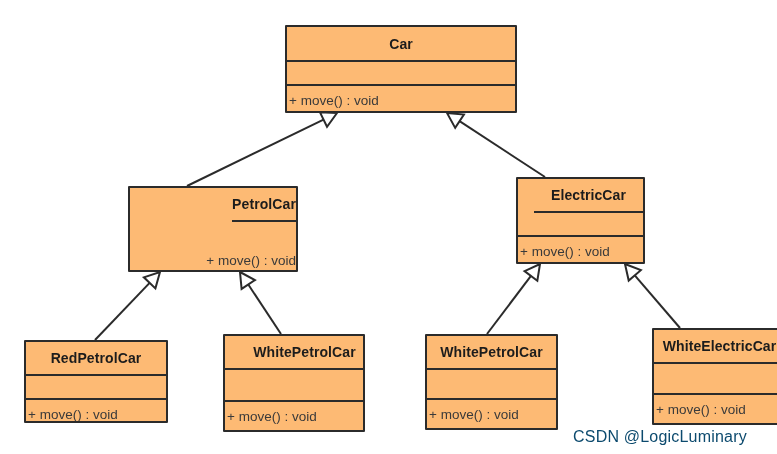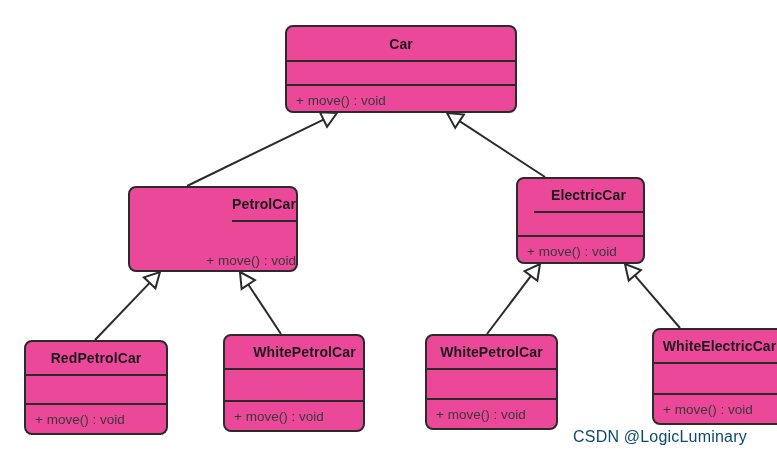--- a/index.html
+++ b/index.html
@@ -23,23 +23,23 @@
   #edge-layer {
     position: absolute;
     left: 0;
     top: 0;
     width: 777px;
     height: 454px;
   }
   .uml-class {
     position: absolute;
     box-sizing: border-box;
-    background: #ec4899;
+    background: #fdba74;
     border: 2px solid #2b2b2b;
-    border-radius: 8px;
+    border-radius: 1px;
     display: flex;
     flex-direction: column;
     overflow: hidden;
   }
   .uml-name-row {
     flex: 0 0 auto;
     display: flex;
     align-items: center;
     justify-content: center;
     border-bottom: 2px solid #2b2b2b;
@@ -50,21 +50,21 @@
   }
   .uml-attrs-row {
     flex: 1 1 auto;
     border-bottom: 2px solid #2b2b2b;
     min-height: 22px;
   }
   .uml-ops-row {
     flex: 0 0 auto;
     display: flex;
     align-items: center;
-    padding-left: 9px;
+    padding-left: 2px;
     color: #3a3a3a;
     font-size: 13.5px;
   }
   .watermark {
     position: absolute;
     color: #b6b6b6;
     font-size: 16px;
     white-space: nowrap;
     letter-spacing: 0.2px;
   }
@@ -116,21 +116,21 @@
       <div class="uml-class" style="left: 128px; top: 186px; width: 170px; height: 86px; align-items: flex-end;">
         <div class="uml-name-row" style="height: 32px;">PetrolCar</div>
         <div class="uml-attrs-row"></div>
         <div class="uml-ops-row" style="height: 28px;">+ move() : void</div>
       </div>
       <div class="uml-class" style="left: 516px; top: 177px; width: 129px; height: 87px;">
         <div class="uml-name-row" style="height: 32px; margin-left: 16px;">ElectricCar</div>
         <div class="uml-attrs-row"></div>
         <div class="uml-ops-row" style="height: 28px;">+ move() : void</div>
       </div>
-      <div class="uml-class" style="left: 24px; top: 340px; width: 144px; height: 95px;">
+      <div class="uml-class" style="left: 24px; top: 340px; width: 144px; height: 83px;">
         <div class="uml-name-row" style="height: 32px;">RedPetrolCar</div>
         <div class="uml-attrs-row"></div>
         <div class="uml-ops-row" style="height: 28px;">+ move() : void</div>
       </div>
       <div class="uml-class" style="left: 223px; top: 334px; width: 142px; height: 98px;">
         <div class="uml-name-row" style="height: 32px; padding-left: 21px;">WhitePetrolCar</div>
         <div class="uml-attrs-row"></div>
         <div class="uml-ops-row" style="height: 28px;">+ move() : void</div>
       </div>
       <div class="uml-class" style="left: 425px; top: 334px; width: 133px; height: 96px;">

